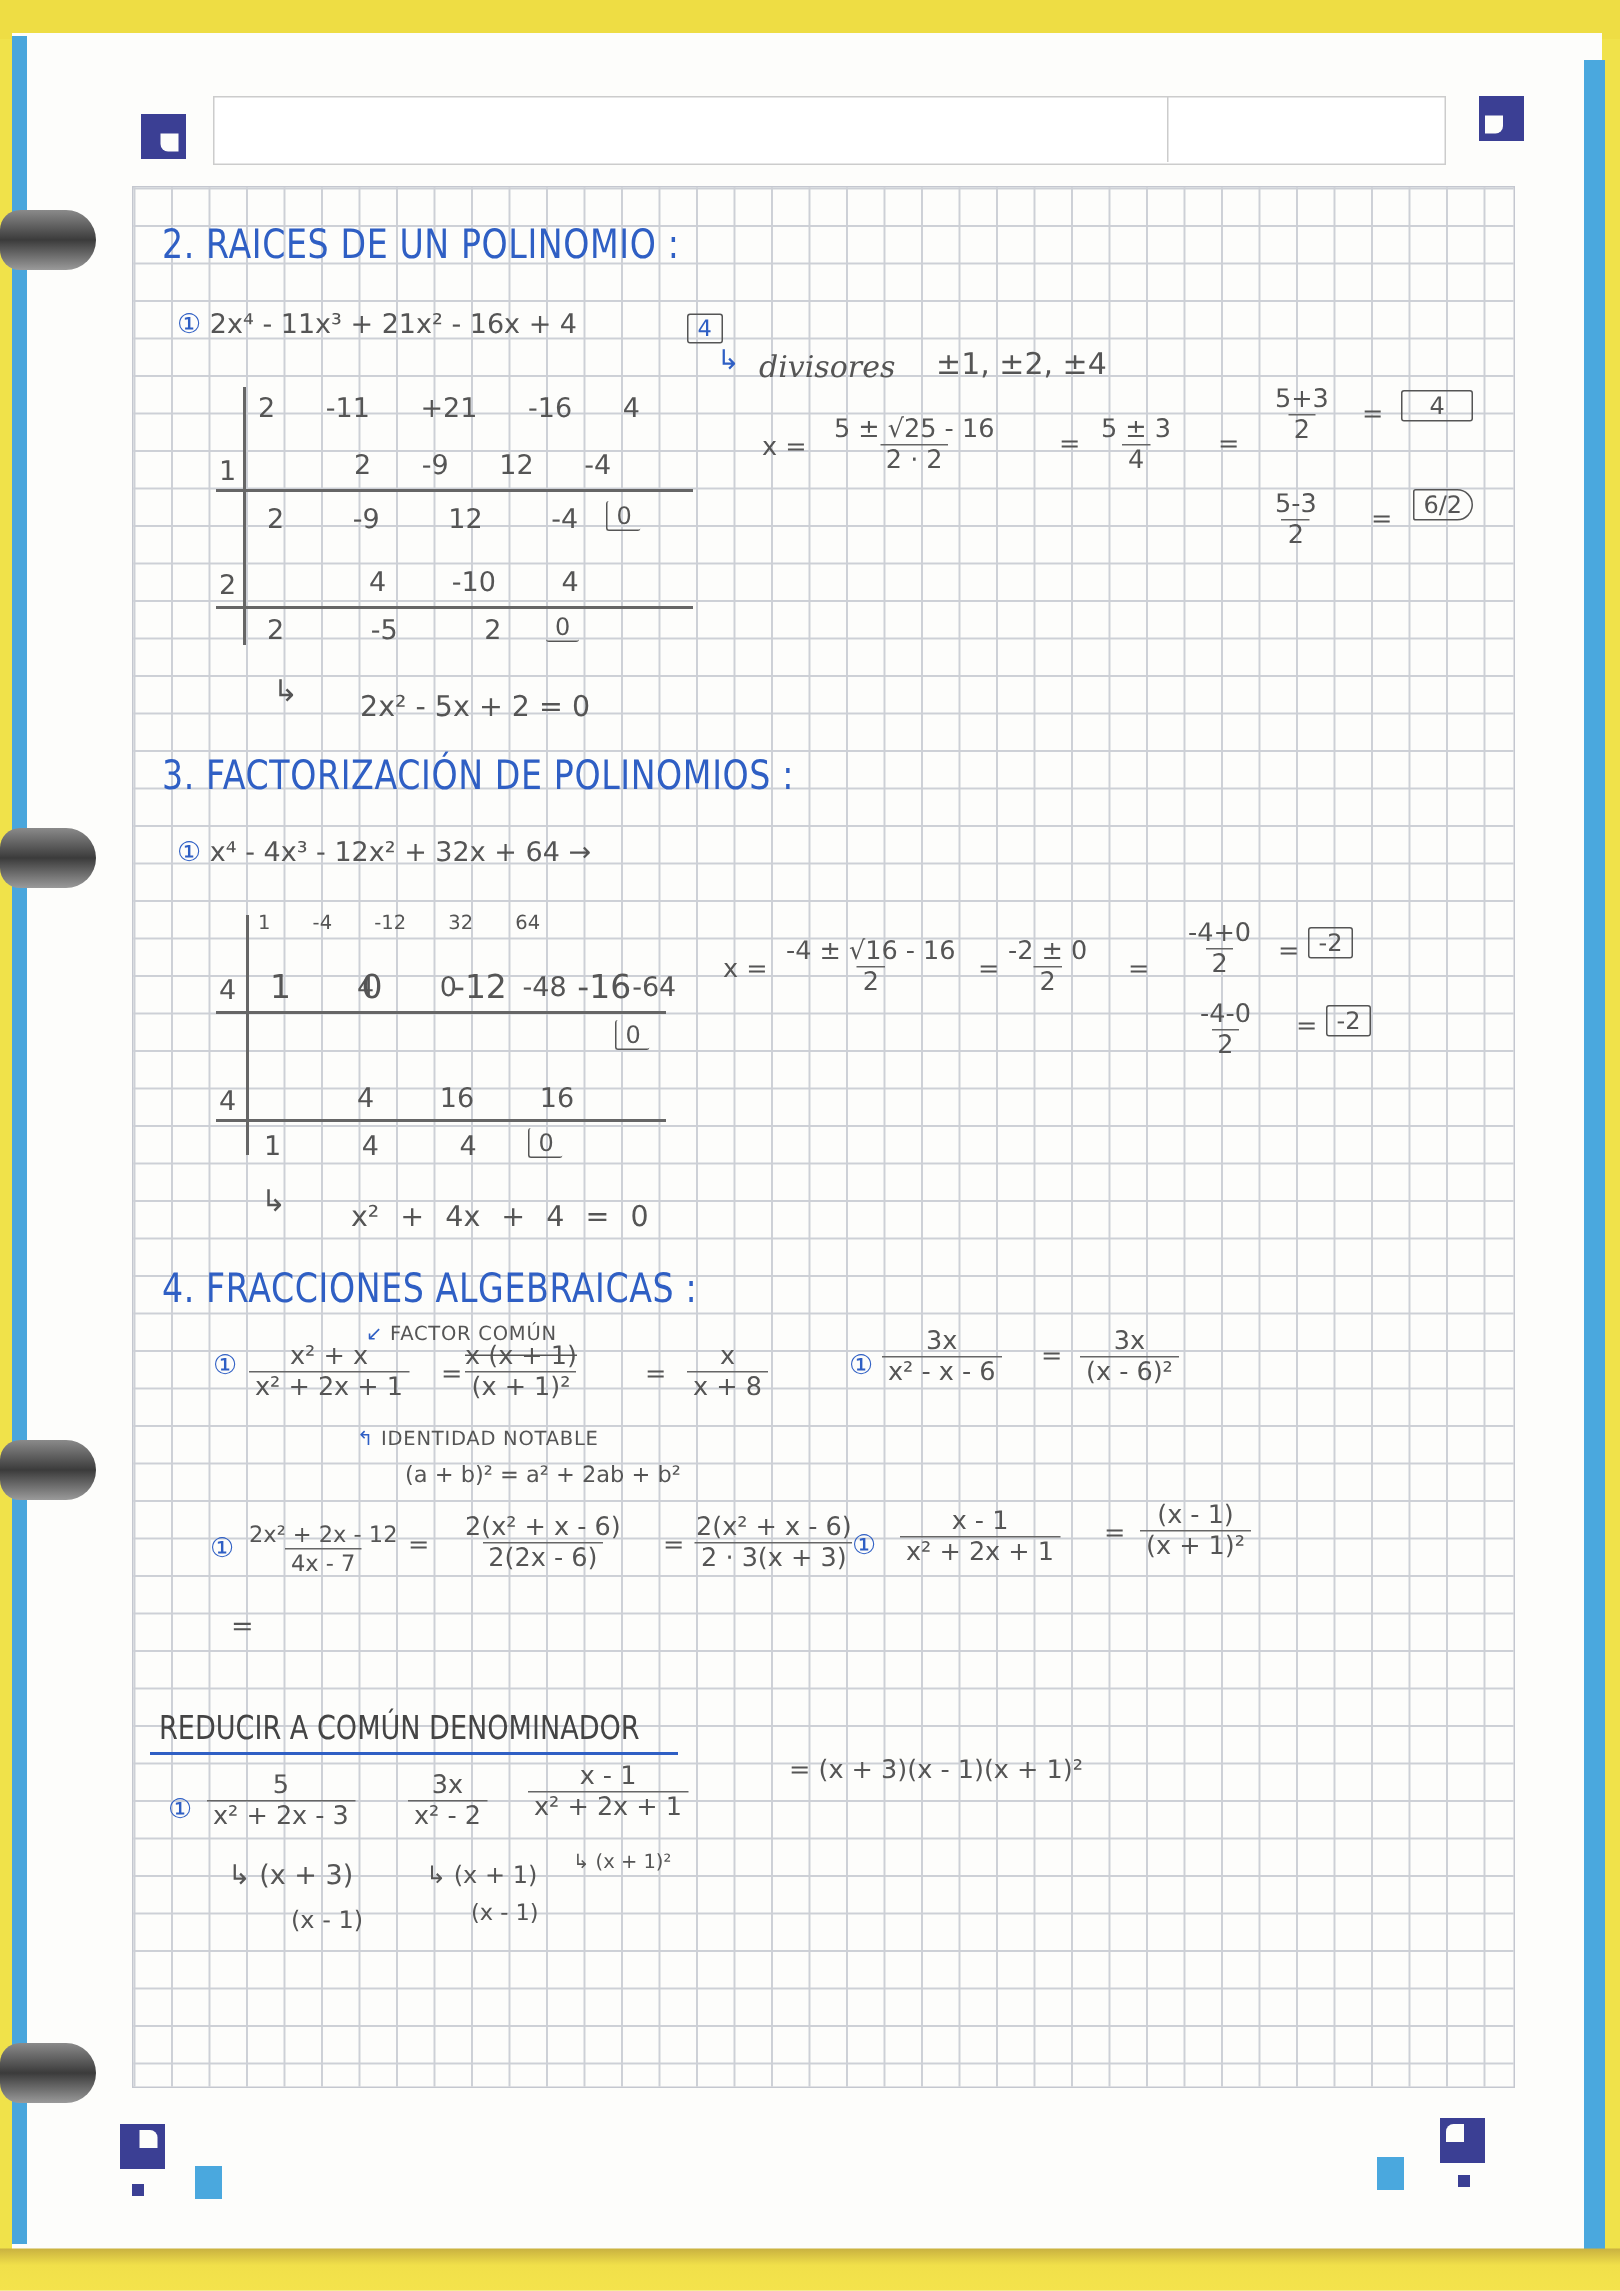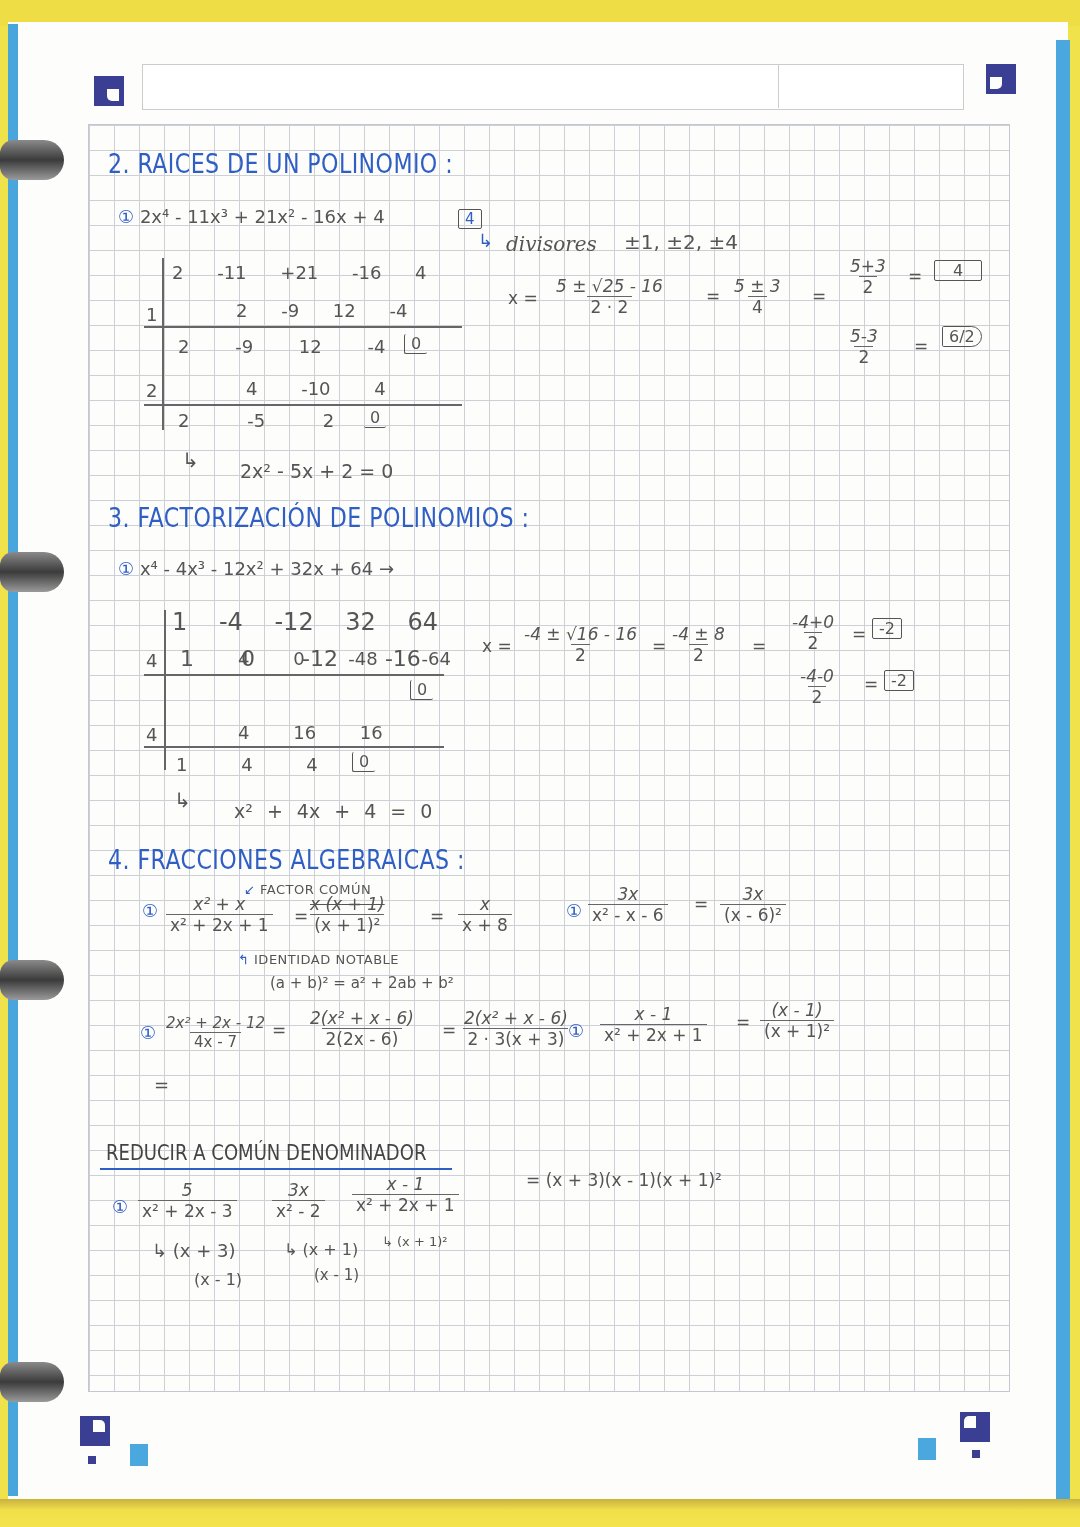--- a/index.html
+++ b/index.html
@@ -21,21 +21,21 @@
   .c-bl{left:80px;top:1416px;} .c-bl::after{left:13px;top:4px;border-radius:0 5px 0 0;}
   .c-br{left:960px;top:1412px;} .c-br::after{left:4px;top:4px;border-radius:5px 0 0 0;}
   .dot{position:absolute;width:8px;height:8px;background:#3b3f94;}
   .bluesq{position:absolute;width:18px;height:22px;background:#4aa8de;}
   .ring{position:absolute;left:0;width:64px;height:40px;border-radius:20px 30px 30px 20px;background:linear-gradient(180deg,#8a8a8a,#3b3b3b 50%,#9a9a9a);}
   .ink{position:absolute;font-family:"DejaVu Sans",sans-serif;color:#555;white-space:nowrap;}
   .title{position:absolute;font-family:"DejaVu Sans",sans-serif;color:#2f5fc4;font-size:27px;letter-spacing:0.5px;white-space:nowrap;transform:scaleX(0.82);transform-origin:left;}
   .blue{color:#2f5fc4;}
   .line{position:absolute;background:#666;}
   .frac{position:absolute;display:inline-flex;flex-direction:column;align-items:center;color:#555;font-size:17px;white-space:nowrap;}
-  .frac .num{padding:0 4px;font-style:italic;}
+  .frac .num{padding:0 4px;}
   .frac .den{padding:0 4px;border-top:1.5px solid #666;}
   .box{border:1.5px solid #555;padding:0 6px;border-radius:2px;}
   .circ{color:#2f5fc4;font-size:18px;}
   .small-note{font-size:13px;letter-spacing:0.5px;}
 </style>
 </head>
 <body>
 
 <div class="yellow-top"></div>
 <div class="page"></div>
@@ -109,41 +109,41 @@
 <div class="ink" style="left:914px;top:336px;font-size:17px">=</div>
 <div class="ink box" style="left:942px;top:326px;font-size:16px;border-radius:2px 12px 12px 2px">6/2</div>
 
 <div class="title" style="left:108px;top:502px">3. FACTORIZACIÓN DE POLINOMIOS :</div>
 <div class="ink" style="left:118px;top:558px;font-size:18px"><span class="circ">①</span> <span>x⁴ - 4x³ - 12x² + 32x + 64 →</span></div>
 
 <div>
   <div class="line" style="left:164px;top:610px;width:2px;height:160px"></div>
   <div class="line" style="left:144px;top:674px;width:300px;height:2px"></div>
   <div class="line" style="left:144px;top:746px;width:300px;height:2px"></div>
-  <div class="ink" style="left:172px;top:608px;font-size:24px;word-spacing:24px">1 -4 -12 32 64</div>
+  <div class="ink" style="left:172px;top:608px;font-size:13px;word-spacing:24px">1 -4 -12 32 64</div>
   <div class="ink" style="left:146px;top:650px;font-size:18px">4</div>
   <div class="ink" style="left:238px;top:648px;font-size:18px;word-spacing:38px">4 0 -48 -64</div>
   <div class="ink" style="left:180px;top:646px;font-size:22px;word-spacing:40px">1 0 -12 -16</div>
   <div class="ink box" style="left:410px;top:680px;font-size:16px;border-top:none;border-right:none">0</div>
   <div class="ink" style="left:146px;top:724px;font-size:18px">4</div>
   <div class="ink" style="left:238px;top:722px;font-size:18px;word-spacing:38px">4 16 16</div>
   <div class="ink" style="left:176px;top:754px;font-size:18px;word-spacing:48px">1 4 4</div>
   <div class="ink box" style="left:352px;top:752px;font-size:16px;border-top:none;border-right:none">0</div>
 </div>
 <div class="ink" style="left:174px;top:788px;font-size:20px">↳</div>
 <div class="ink" style="left:234px;top:800px;font-size:19px;word-spacing:8px">x² + 4x + 4 = 0</div>
 
 <div class="ink" style="left:482px;top:636px;font-size:17px">x =</div>
 <div class="frac" style="left:520px;top:624px">
     <span class="num">-4 ± √16 - 16</span>
     <span class="den">2</span>
   </div>
 <div class="ink" style="left:652px;top:636px;font-size:17px">=</div>
 <div class="frac" style="left:668px;top:624px">
-    <span class="num">-4 ± 8</span>
+    <span class="num">-2 ± 0</span>
     <span class="den">2</span>
   </div>
 <div class="ink" style="left:752px;top:636px;font-size:17px">=</div>
 <div class="frac" style="left:788px;top:612px">
     <span class="num">-4+0</span>
     <span class="den">2</span>
   </div>
 <div class="ink" style="left:852px;top:624px;font-size:17px">=</div>
 <div class="ink box" style="left:872px;top:618px;font-size:16px">-2</div>
 <div class="frac" style="left:796px;top:666px">

